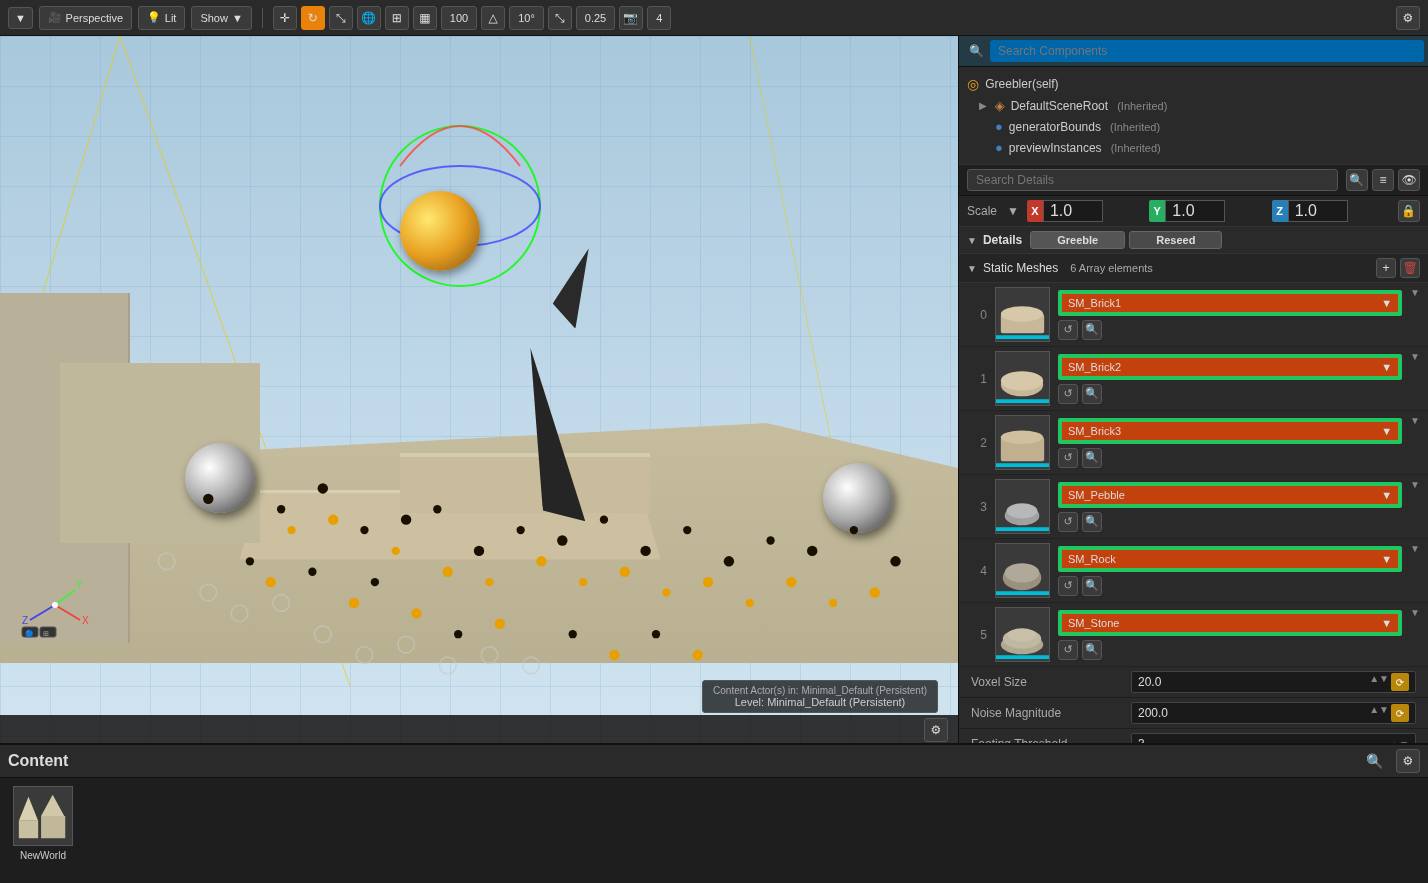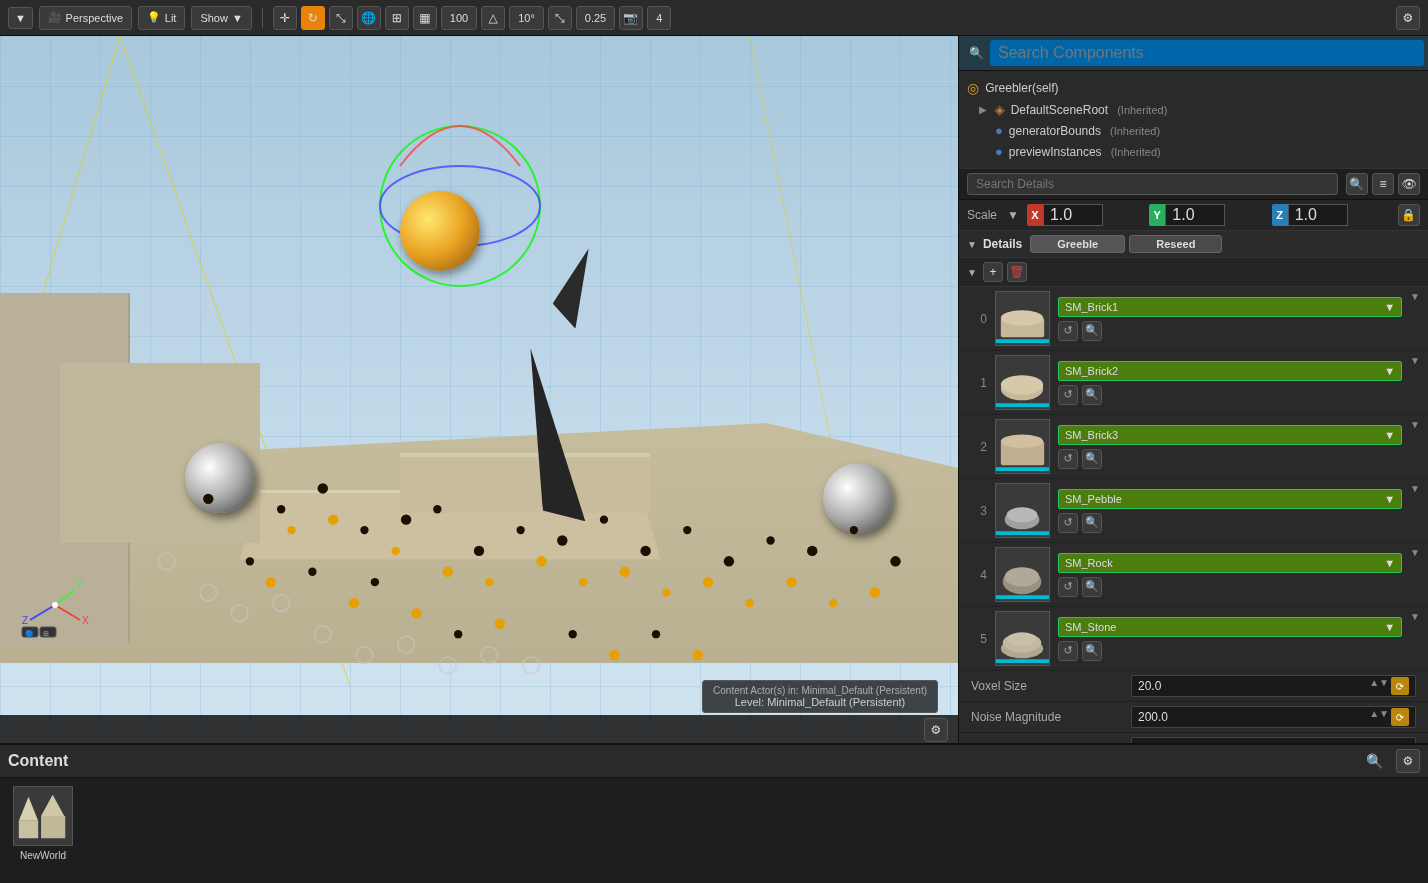--- a/index.html
+++ b/index.html
@@ -72,21 +72,21 @@
     .sm-count { color: #aaa; font-size: 11px; margin-left: 8px; }
     .sm-actions { display: flex; gap: 4px; }
     .sm-action-btn { background: #3a3a3a; border: 1px solid #555; color: #ddd; width: 20px; height: 20px; border-radius: 3px; cursor: pointer; display: flex; align-items: center; justify-content: center; font-size: 12px; }
     .sm-action-btn.delete { color: #cc4444; }
 
     
     .mesh-item { display: flex; align-items: center; padding: 4px 8px; border-bottom: 1px solid #222; gap: 8px; }
     .mesh-index { width: 20px; color: #888; font-size: 12px; text-align: right; flex-shrink: 0; }
     .mesh-thumbnail { width: 55px; height: 55px; background: #3a3a3a; border: 1px solid #555; flex-shrink: 0; overflow: hidden; display: flex; align-items: center; justify-content: center; position: relative; }
     .mesh-controls { flex: 1; }
-    .mesh-dropdown { background: #4d7c0f; border: 1px solid #22c55e; color: #ddd; padding: 3px 6px; font-size: 11px; width: 100%; display: flex; align-items: flex-end; justify-content: space-between; cursor: pointer; border-radius: 2px; margin-bottom: 4px; }
+    .mesh-dropdown { background: #c2410c; border: 4px solid #22c55e; color: #ddd; padding: 3px 6px; font-size: 11px; width: 100%; display: flex; align-items: flex-end; justify-content: space-between; cursor: pointer; border-radius: 2px; margin-bottom: 4px; }
     .mesh-actions { display: flex; gap: 4px; }
     .mesh-action-btn { background: #3a3a3a; border: 1px solid #555; color: #aaa; width: 20px; height: 20px; border-radius: 3px; cursor: pointer; display: flex; align-items: center; justify-content: center; font-size: 11px; }
     .mesh-expand { color: #888; font-size: 10px; margin-left: auto; align-self: flex-start; cursor: pointer; }
 
     
     .prop-row { display: flex; align-items: center; padding: 4px 12px; border-bottom: 1px solid #1e1e1e; }
     .prop-label { color: #aaa; font-size: 12px; flex: 0 0 160px; }
     .prop-value { flex: 1; background: #1a1a1a; border: 1px solid #444; color: #ddd; padding: 2px 6px; font-size: 12px; display: flex; align-items: center; justify-content: space-between; height: 22px; border-radius: 2px; }
     .prop-spinner { color: #888; font-size: 10px; cursor: pointer; }
     .prop-yellow-btn { background: #b8860b; border: none; color: #fff; width: 18px; height: 18px; border-radius: 2px; cursor: pointer; display: flex; align-items: center; justify-content: center; font-size: 10px; }
@@ -267,21 +267,21 @@
 
     <div class="viewport-footer">
       <div class="icon-btn">⚙</div>
     </div>
   </div>
 
   <div class="right-panel">
 
     <div class="panel-search" style="background:#00aaff22;">
       <span class="panel-search-icon">🔍</span>
-      <input type="text" style="flex: 1 1 0%; background: rgb(0, 102, 170); border: none; color: rgb(255, 255, 255); padding: 4px 8px; font-size: 16px; outline: none;" placeholder="Search Components">
+      <input type="text" style="flex: 1 1 0%; background: rgb(0, 102, 170); border: none; color: rgb(255, 255, 255); padding: 4px 8px; font-size: 12px; outline: none;" placeholder="Search Components">
     </div>
 
     <div class="component-tree">
       <div class="tree-item">
         <span style="color:#e8a020;font-size:14px;">◎</span>
         <span class="tree-label">Greebler(self)</span>
       </div>
       <div class="tree-item tree-indent">
         <span class="tree-arrow">▶</span>
         <span style="color:#c08040;font-size:13px;">◈</span>
@@ -339,20 +339,24 @@
           <span class="section-arrow">▼</span>
           <span class="section-title">Details</span>
           <div class="section-buttons">
             <button class="section-btn active">Greeble</button>
             <button class="section-btn">Reseed</button>
           </div>
         </div>
 
         <div class="static-meshes-header">
           <div class="section-arrow">▼</div>
+          <div class="sm-title">
+            <span>Static Meshes</span>
+            <span class="sm-count">6 Array elements</span>
+          </div>
           <div class="sm-actions">
             <div class="sm-action-btn">+</div>
             <div class="sm-action-btn delete">🗑</div>
           </div>
         </div>
 
         <div class="mesh-item">
           <div class="mesh-index">0</div>
           <div class="mesh-thumbnail">
             <svg width="55" height="51" viewBox="0 0 55 51">

